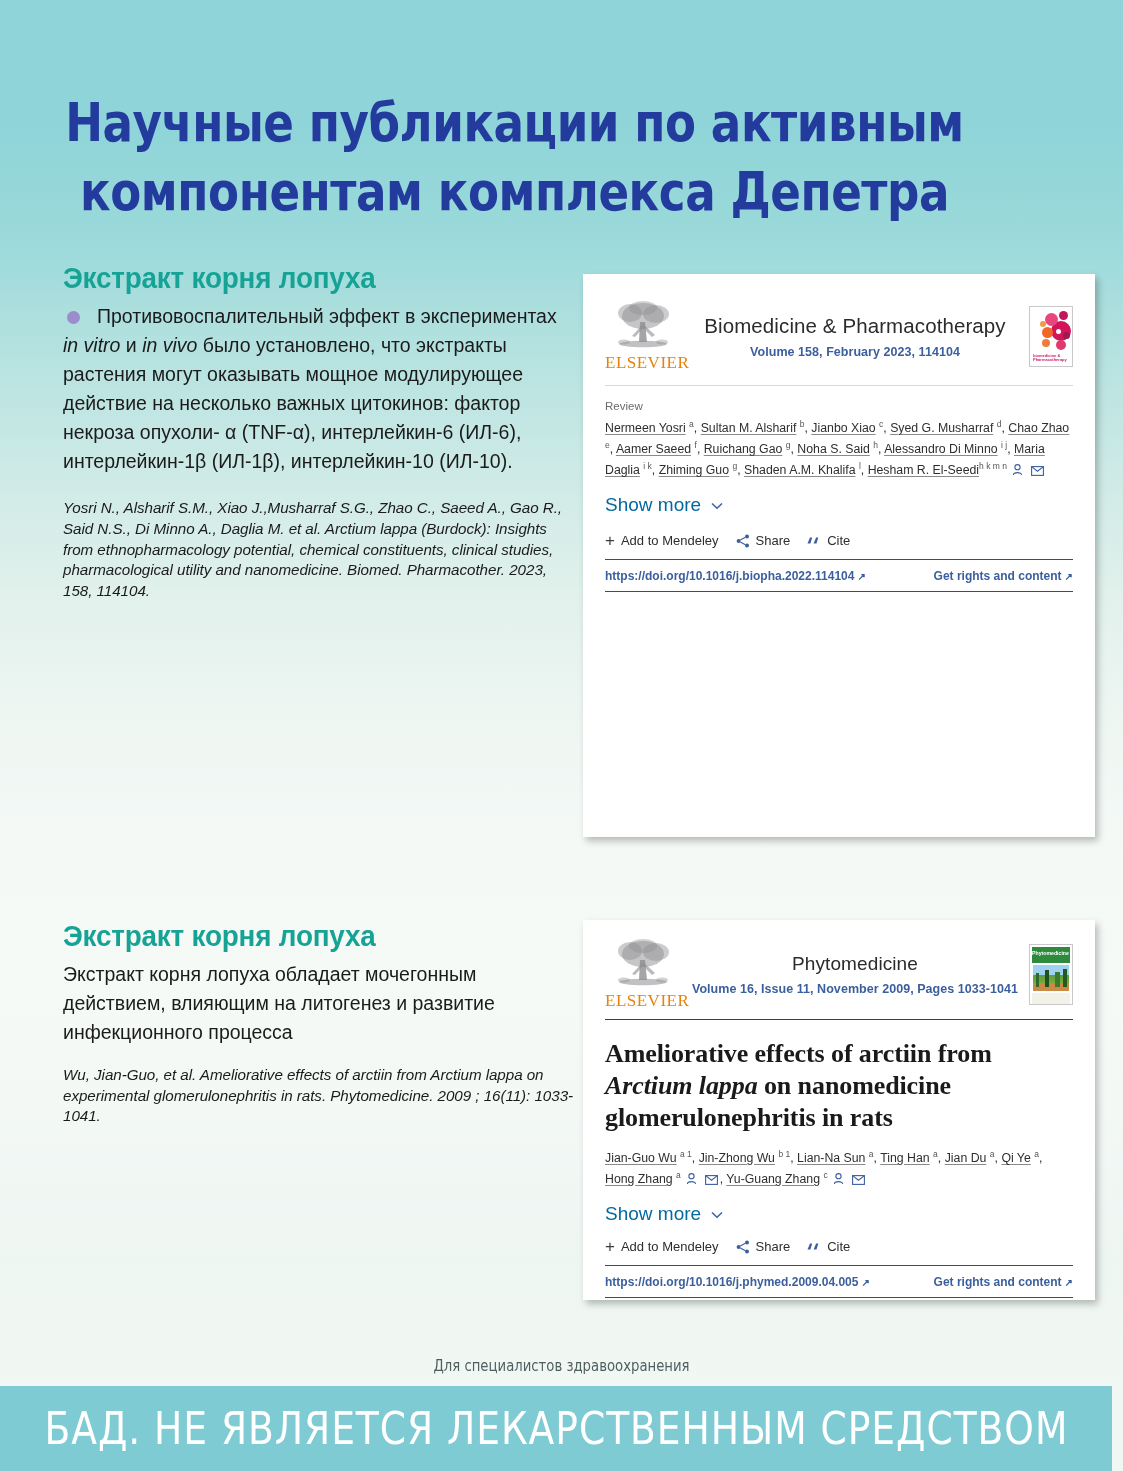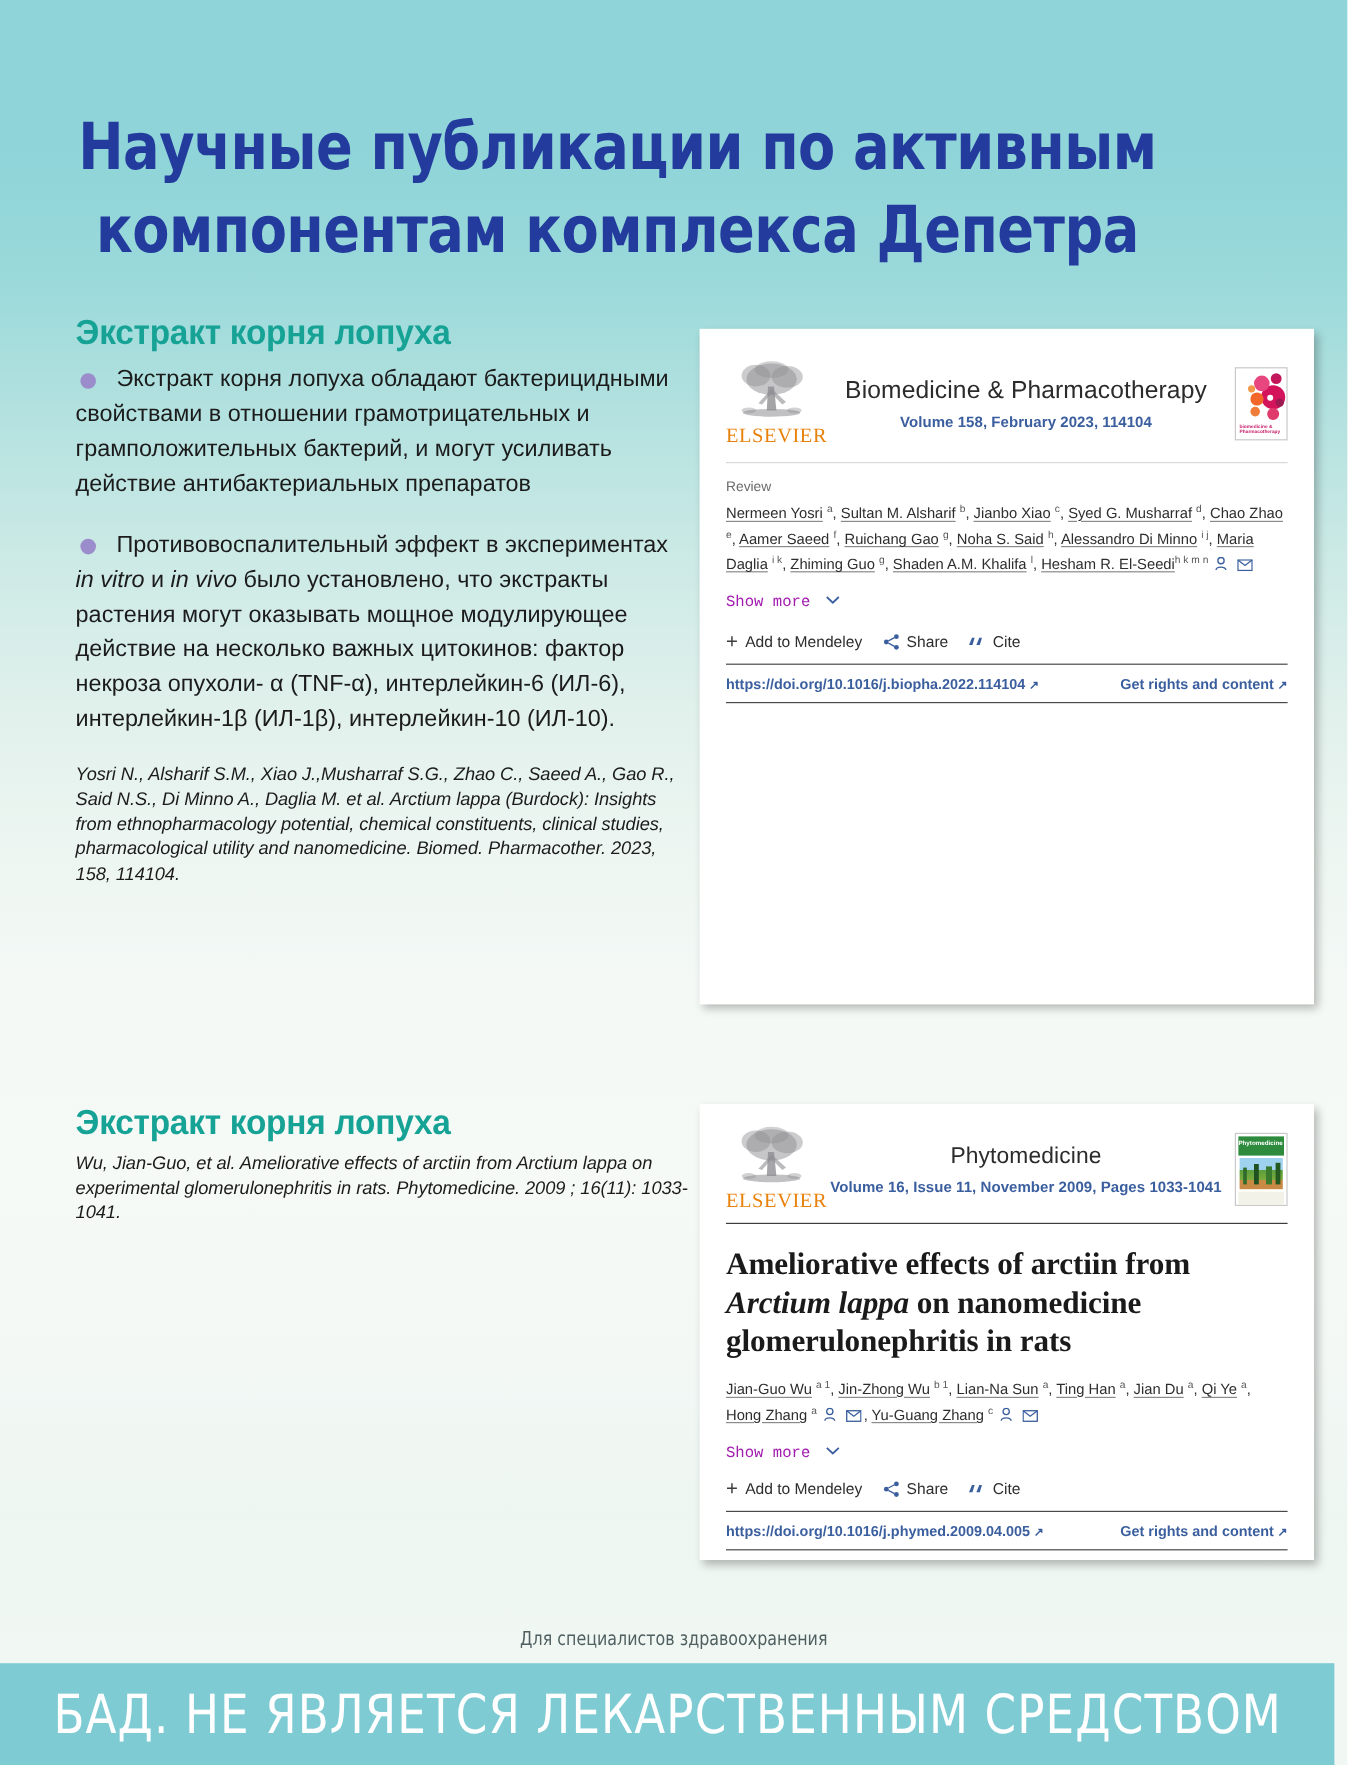--- a/index.html
+++ b/index.html
@@ -253,25 +253,24 @@
     font-size: 8.5px;
     color: #555;
     text-decoration: none;
     display: inline-block;
     vertical-align: super;
     line-height: 0;
   }
   .person-icon, .mail-icon { vertical-align: -2px; margin: 0 2px; }
 
   .show-more {
-    font-size: 13px;
-    color: #a21caf;
+    font-size: 19px;
+    color: #0369a1;
     margin: 13px 0 0 0;
     display: inline-block;
-    font-family: Liberation Mono, monospace;
   }
   .chev {
     display: inline-block;
     margin-left: 5px;
     vertical-align: 1px;
   }
 
   .action-bar {
     display: flex;
     align-items: center;
@@ -346,33 +345,31 @@
 <div class="page"></div>
 
 <div class="title-wrap">
   <div class="main-title">Научные публикации по активным
 компонентам комплекса Депетра</div>
 </div>
 
 <div class="left-col block-1">
   <div class="section-heading">Экстракт корня лопуха</div>
 
-  <p class="bullet-para">
-    <span class="dot"></span><span>Экстракт корня лопуха обладают бактерицидными свойствами в отношении грамотрицательных и грамположительных бактерий, и могут усиливать действие антибактериальных препаратов</span>
-  </p>
 
   <p class="bullet-para">
     <span class="dot"></span><span>Противовоспалительный эффект в экспериментах </span><span class="it">in vitro</span><span> и </span><span class="it">in vivo</span><span> было установлено, что экстракты растения могут оказывать мощное модулирующее действие на несколько важных цитокинов: фактор некроза опухоли- α (TNF-α), интерлейкин-6 (ИЛ-6), интерлейкин-1β (ИЛ-1β), интерлейкин-10 (ИЛ-10).</span>
   </p>
 
   <p class="citation">Yosri N., Alsharif S.M., Xiao J.,Musharraf S.G., Zhao C., Saeed A., Gao R., Said N.S., Di Minno A., Daglia M. et al. Arctium lappa (Burdock): Insights from ethnopharmacology potential, chemical constituents, clinical studies, pharmacological utility and nanomedicine. Biomed. Pharmacother. 2023, 158, 114104.</p>
 </div>
 
 <div class="left-col block-2">
   <div class="section-heading">Экстракт корня лопуха</div>
+  <p class="plain-para">Экстракт корня лопуха обладает мочегонным действием, влияющим на литогенез и развитие инфекционного процесса</p>
   <p class="citation">Wu, Jian-Guo, et al. Ameliorative effects of arctiin from Arctium lappa on experimental glomerulonephritis in rats. Phytomedicine. 2009 ; 16(11): 1033-1041.</p>
 </div>
 
 <div class="card" id="card-1">
   <div class="card-inner">
 
     <div class="journal-head">
       <div class="elsevier-logo">
         <svg class="tree-svg" width="62" height="52" viewBox="0 0 62 52">
           <g fill="#8e8e92">

